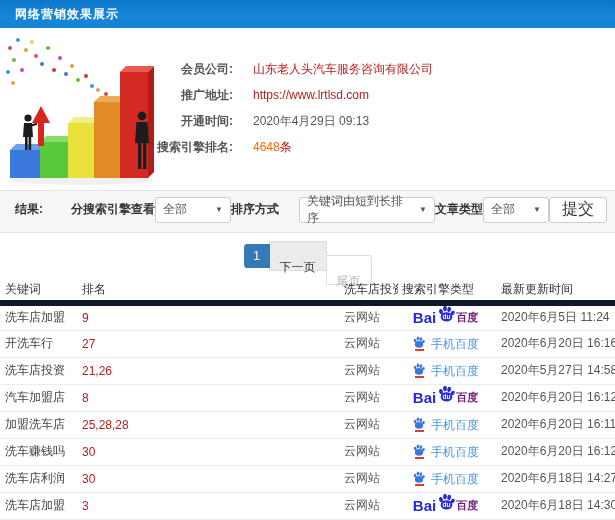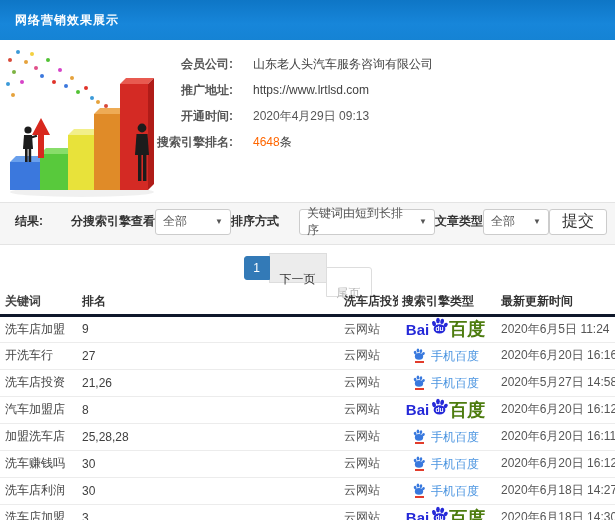--- a/index.html
+++ b/index.html
@@ -4,32 +4,32 @@
 <style>
   * { margin:0; padding:0; box-sizing:border-box; }
   html,body { width:615px; height:520px; }
   body {
     background:#fff;
     font-family:"Liberation Sans","DejaVu Sans",sans-serif;
     font-size:12px; color:#444;
     position:relative; overflow:hidden;
   }
   
-  .topbar { height:40px; background:linear-gradient(180deg,#0e76c6 0%,#1786da 60%,#1583d4 100%);
+  .topbar { height:28px; background:linear-gradient(180deg,#0e76c6 0%,#1786da 60%,#1583d4 100%);
             display:flex; align-items:center; padding:0 15px; }
   .topbar .title { color:#fff; font-size:12px; font-weight:bold; letter-spacing:1px; }
 
   
   .info { position:relative; height:162px; background:#fff; }
   .illus { position:absolute; left:2px; top:2px; width:158px; height:158px; }
-  .info-rows { position:absolute; left:0; top:11px; right:0; }
+  .info-rows { position:absolute; left:0; top:28px; right:0; }
   .irow { display:flex; align-items:center; height:26px; }
   .irow .lbl { width:233px; text-align:right; color:#555; font-weight:bold; }
   .irow .val { margin-left:20px; white-space:nowrap; }
-  a.link { color:#404040; text-decoration:none; cursor:pointer; }
+  a.link { color:#b91c1c; text-decoration:none; cursor:pointer; }
   .plain { color:#555; }
   .orange { color:#ff6600; }
 
   
   .filterbar { height:43px; background:#f6f6f6; border-top:1px solid #e4e4e4;
                border-bottom:1px solid #e4e4e4; display:flex; align-items:center;
                padding:0 8px 4px 15px; }
   .result-lbl { font-weight:bold; color:#333; }
   .fgroup { margin-left:auto; display:flex; align-items:center; }
   .flbl { font-weight:bold; color:#333; white-space:nowrap; }
@@ -46,35 +46,35 @@
   .pg { height:24px; line-height:22px; padding:14px 10px; border:1px solid #ddd;
         background:#fff; margin-left:-1px; cursor:pointer; color:#333; }
   .pg.cur { background:#337ab7; border-color:#337ab7; color:#fff; width:26px; padding:0;
             text-align:center; border-radius:3px 0 0 3px; margin-left:0; position:relative; z-index:2; }
   .pg.nx { background:#ececec; }
   .pg.lt { color:#b5b5b5; border-radius:0 3px 3px 0;margin-top:28px; }
 
   
   table { border-collapse:collapse; table-layout:fixed; width:615px; }
   th,td { font-size:12px; overflow:hidden; white-space:nowrap; text-align:left; }
-  thead th { height:25px; color:#333; border-bottom:3px solid #0f172a; font-weight:bold; }
+  thead th { height:25px; color:#333; border-bottom:6px solid #0f172a; font-weight:normal; }
   tbody td { height:27px; border-bottom:1px solid #ececec; color:#555; }
   .w-kw { width:80px; } .w-rank { width:260px; } .w-type { width:58px; }
   .w-eng { width:95px; } .w-date { width:122px; }
   .p-kw { padding-left:5px; color:#444; }
   .p-rank { padding-left:2px; }
   .p-type { padding-left:4px; }
   .p-date { padding-left:8px; }
   td.c-engine { text-align:center;margin-top:11px; }
   th.c-engine { padding-left:4px; }
 
   
   .bd-logo { display:inline-flex; align-items:center; line-height:1; }
   .bai { color:#2529d8; font-size:15px; font-weight:bold; }
-  .du { color:#4d7c0f; font-size:18px; font-weight:bold; }
+  .du { color:#701a75; font-size:11px; font-weight:bold; }
   .bd-logo svg { margin:-7px 0 0 1px; }
   .mb-logo { display:inline-flex; align-items:center; gap:5px; line-height:1; }
   .paw-wrap { display:inline-flex; flex-direction:column; align-items:center; }
   .redline { width:9px; height:2px; background:#e23c2b; margin-top:1px; }
   .mb-text { color:#4a94e0; }
 </style>
 </head>
 <body>
 
 <div class="topbar">

